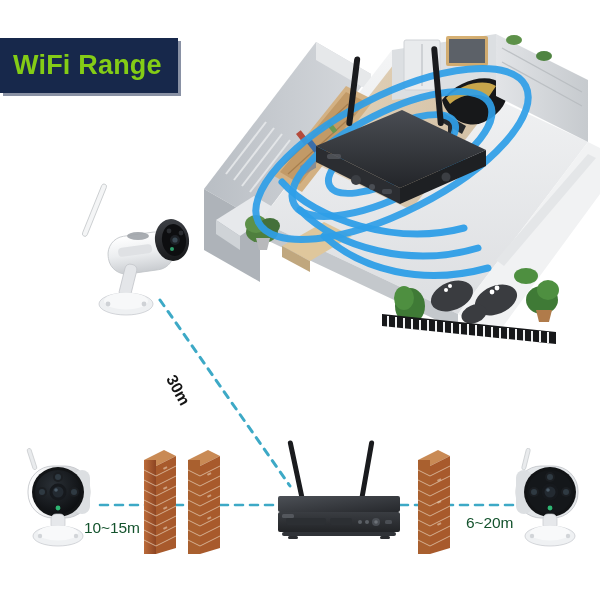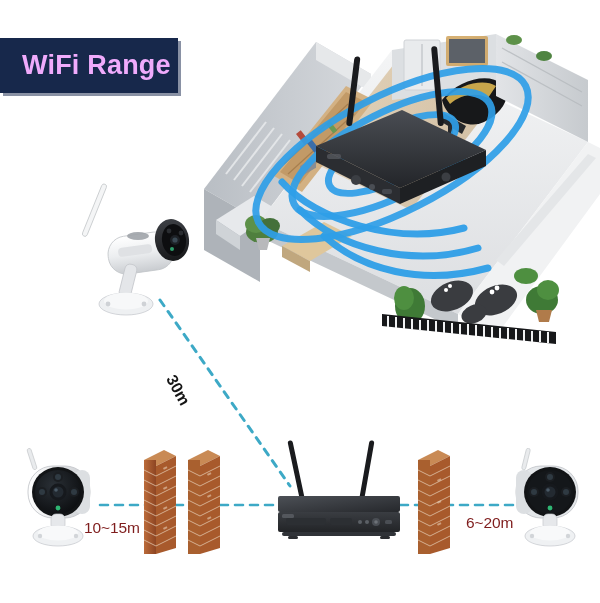--- a/index.html
+++ b/index.html
@@ -4,34 +4,34 @@
 <title>WiFi Range Diagram</title>
 <style>
   html,body{margin:0;padding:0;background:#ffffff;}
   body{width:600px;height:603px;position:relative;overflow:hidden;
        font-family:"Liberation Sans","DejaVu Sans",sans-serif;}
 
   
   #banner{position:absolute;left:0;top:38px;width:178px;height:55px;
           background:#17284b;display:flex;align-items:center;
           box-shadow:3px 3px 0 rgba(40,55,90,.55);}
-  #banner-title{color:#f0abfc;font-size:27px;font-weight:600;
-                letter-spacing:.2px;padding-left:22px;line-height:1;}
+  #banner-title{color:#84cc16;font-size:27px;font-weight:600;
+                letter-spacing:.2px;padding-left:13px;line-height:1;}
 
   
   #house{position:absolute;left:196px;top:14px;width:404px;height:330px;}
   #house svg{display:block;}
 
   
   .layer{position:absolute;left:0;top:0;width:600px;height:603px;
          pointer-events:none;}
   .layer svg{display:block;}
 
   
-  .dist-label{position:absolute;font-size:15.5px;color:#7f1d1d;
+  .dist-label{position:absolute;font-size:15.5px;color:#14532d;
               font-weight:500;white-space:nowrap;letter-spacing:-.1px;}
   #label-left{left:84px;top:519px;}
   #label-right{left:466px;top:514px;}
   #label-diag{left:178px;top:372px;transform:rotate(61deg);
               transform-origin:left top;font-size:16px;font-weight:600;
               color:#161616;}
 
   
   .device{position:absolute;}
   #cam-top{left:74px;top:176px;width:135px;height:148px;}

